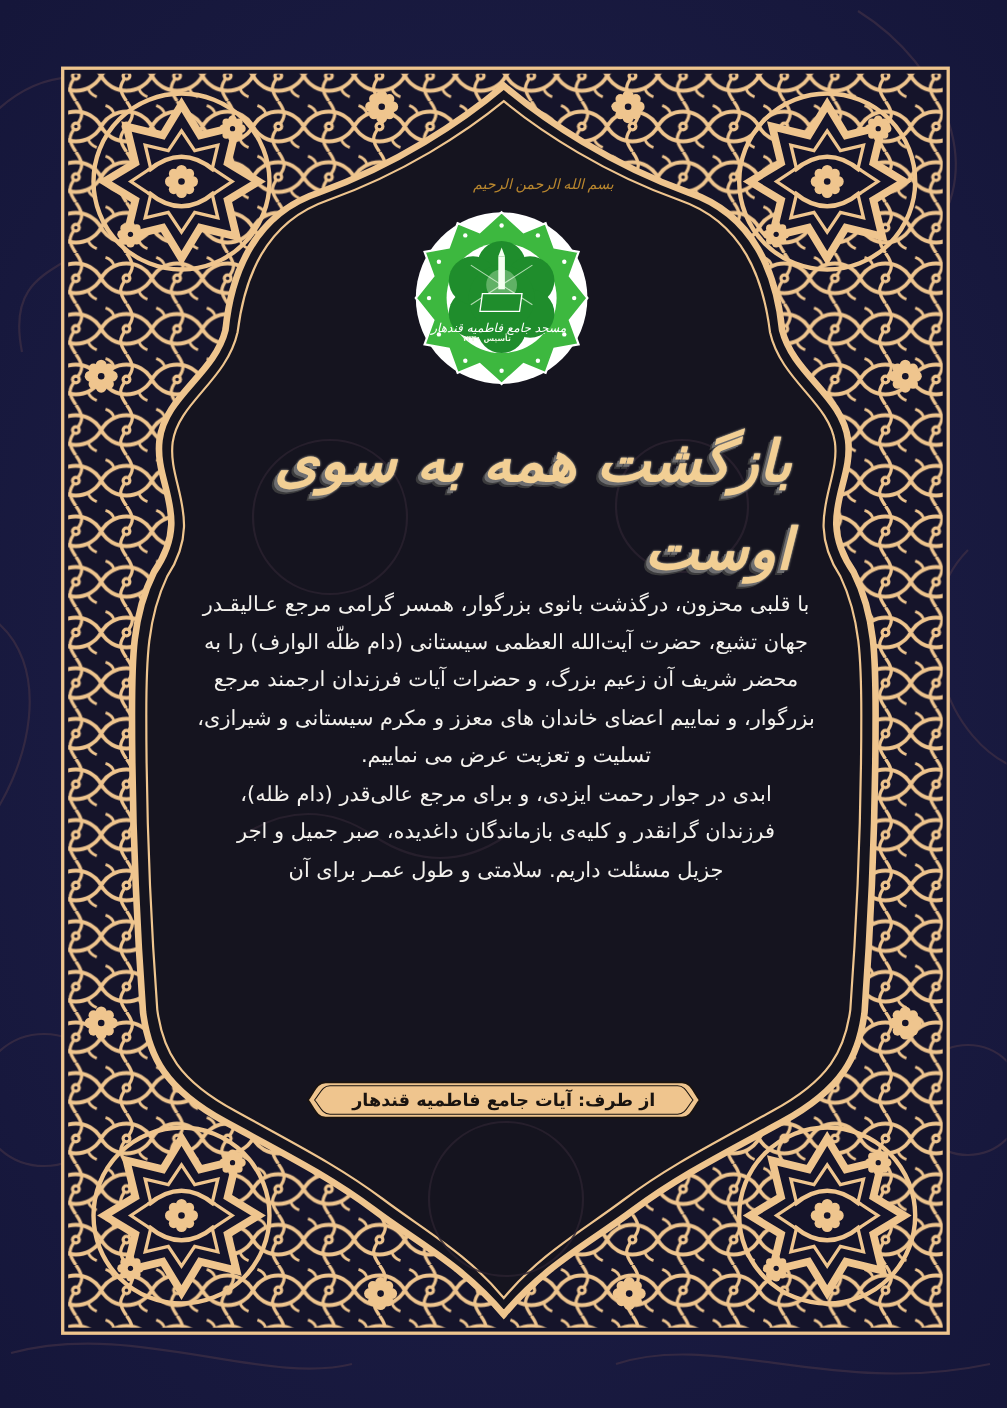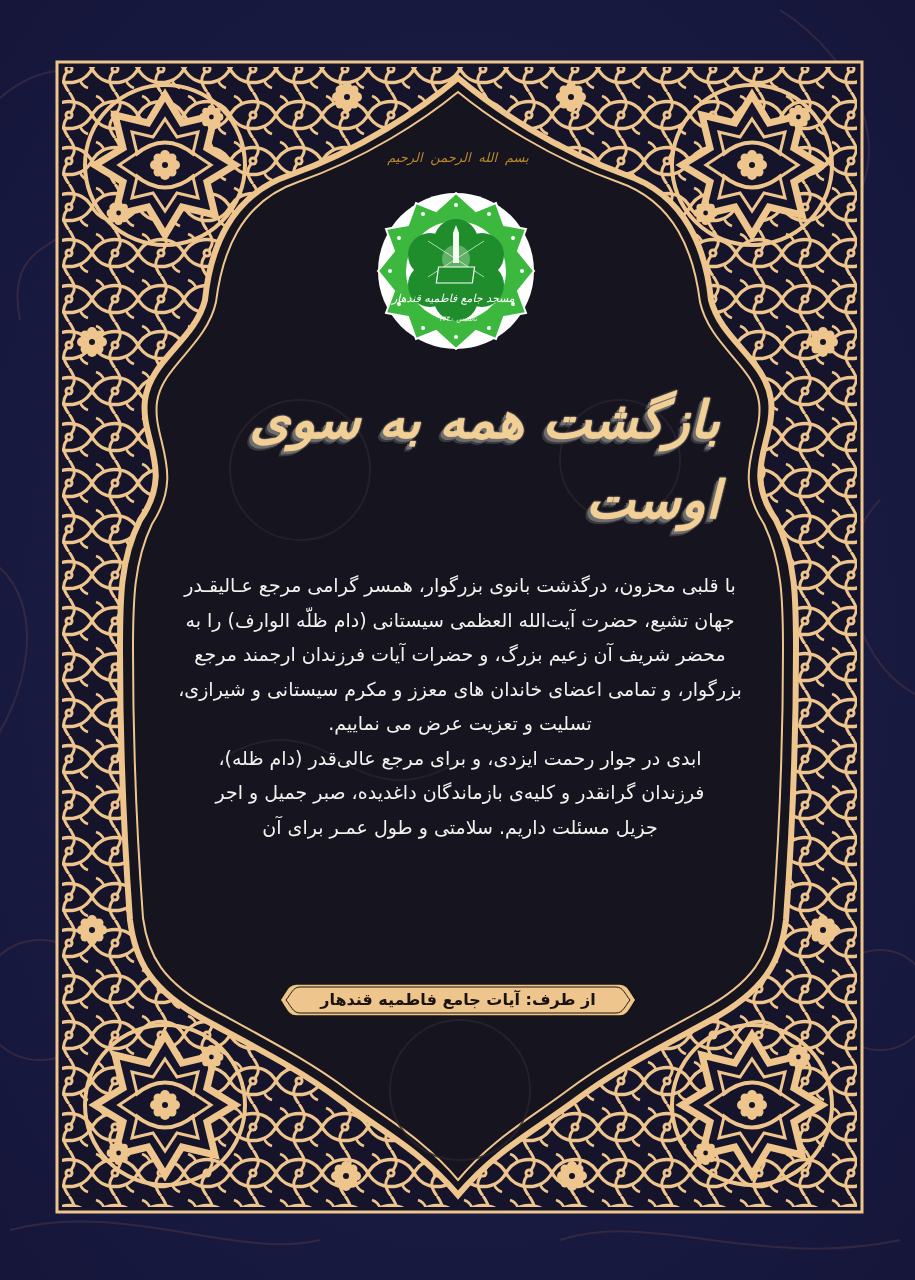--- a/index.html
+++ b/index.html
@@ -4,44 +4,44 @@
 <style>
   html, body { margin:0; padding:0; }
   body {
     width:915px; height:1280px; overflow:hidden; position:relative;
     background:#1b1c3c;
     font-family:"DejaVu Sans", sans-serif;
   }
   .bg-pattern { position:absolute; left:0; top:0; width:915px; height:1280px; }
   .frame-svg { position:absolute; left:0; top:0; width:915px; height:1280px; }
   .bismillah {
-    position:absolute; left:358px; top:150px; width:200px; text-align:center;
-    color:#b8862e; font-family:Liberation Mono, monospace; font-size:13px; font-style:italic;
+    position:absolute; left:358px; top:160px; width:200px; 
+    color:#b8862e; font-family:Liberation Serif, serif; font-size:13px; font-style:italic;
     direction:rtl; letter-spacing:0.5px;
   }
   .logo { position:absolute; left:375px; top:190px; width:162px; height:162px; }
   .logo-text {
     position:absolute; left:392px; top:292px; width:130px; text-align:left;
     color:#ffffff; font-family:"DejaVu Serif", serif; font-size:11px; font-style:italic; direction:rtl;
   }
   .logo-year {
-    position:absolute; left:420px; top:315px; width:76px; text-align:center;
-    color:#e8f5e0; font-size:7px; direction:rtl;
+    position:absolute; left:420px; top:304px; width:76px; text-align:left;
+    color:#e8f5e0; font-size:7px; direction:rtl;font-weight:bold;
   }
   .title {
     position:absolute; left:200px; top:380px; width:520px; text-align:right;
     direction:rtl; font-family:"DejaVu Serif", serif; font-weight:bold; font-style:italic;
     font-size:52px; line-height:80px; color:#f2cf94;
     text-shadow: -3px 3px 0 #6e6e70, -5px 5px 0 #3a3a3c, 0 0 2px #fff2d0;
     letter-spacing:-1px;
   }
   .body-text {
     position:absolute; left:140px; top:532px; width:640px;
     direction:rtl; text-align:center; color:#f4f2ee;
-    font-family:"DejaVu Sans", sans-serif; font-size:19px; line-height:34.5px;margin-top:36px;
+    font-family:"DejaVu Sans", sans-serif; font-size:19px; line-height:34.5px;
   }
   .body-text .line { display:block; white-space:nowrap; }
   .label-box {
     position:absolute; left:278px; top:982px; width:360px; height:36px;
   }
   .label-text {
     position:absolute; left:278px; top:982px; width:360px; height:36px; line-height:36px;
     text-align:center; direction:rtl; color:#1a1410; font-weight:bold; font-size:16px;
     font-family:"DejaVu Sans", sans-serif;
   }
@@ -219,21 +219,21 @@
 </svg>
 <div class="logo-text">مسجد جامع فاطمیه قندهار</div>
 <div class="logo-year">تأسیس ۱۳۳۰</div>
 
 <div class="title">بازگشت همه به سوی اوست</div>
 
 <div class="body-text">
   <span class="line">با قلبی محزون، درگذشت بانوی بزرگوار، همسر گرامی مرجع عـالیقـدر</span>
   <span class="line">جهان تشیع، حضرت آیت‌الله العظمی سیستانی (دام ظلّه الوارف) را به</span>
   <span class="line">محضر شریف آن زعیم بزرگ، و حضرات آیات فرزندان ارجمند مرجع</span>
-  <span class="line">بزرگوار، و تمامی اعضای خاندان های معزز و مکرم سیستانی و شیرازی،</span>
+  <span class="line">بزرگوار، و نماییم اعضای خاندان های معزز و مکرم سیستانی و شیرازی،</span>
   <span class="line">تسلیت و تعزیت عرض می نماییم.</span>
   <span class="line">ابدی در جوار رحمت ایزدی، و برای مرجع عالی‌قدر (دام ظله)،</span>
   <span class="line">فرزندان گرانقدر و کلیه‌ی بازماندگان داغدیده، صبر جمیل و اجر</span>
   <span class="line">جزیل مسئلت داریم. سلامتی و طول عمـر برای آن</span>
 </div>
 
 <svg class="label-box" viewBox="0 0 360 36">
   <path d="M18 2 H342 C 350 2, 352 10, 358 18 C 352 26, 350 34, 342 34 H18 C 10 34, 8 26, 2 18 C 8 10, 10 2, 18 2 Z" fill="#efc58e" stroke="#1a1410" stroke-width="1.5"></path>
   <path d="M22 5 H338 C 345 5, 347 12, 352 18 C 347 24, 345 31, 338 31 H22 C 15 31, 13 24, 8 18 C 13 12, 15 5, 22 5 Z" fill="none" stroke="#1a1410" stroke-width="1"></path>
 </svg>

